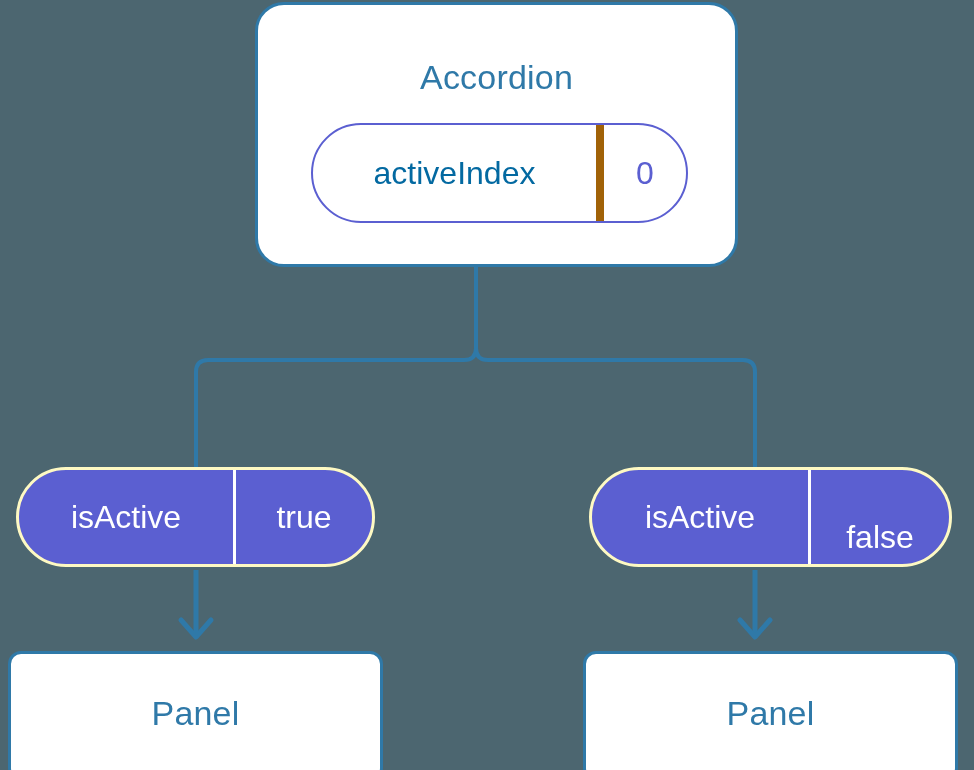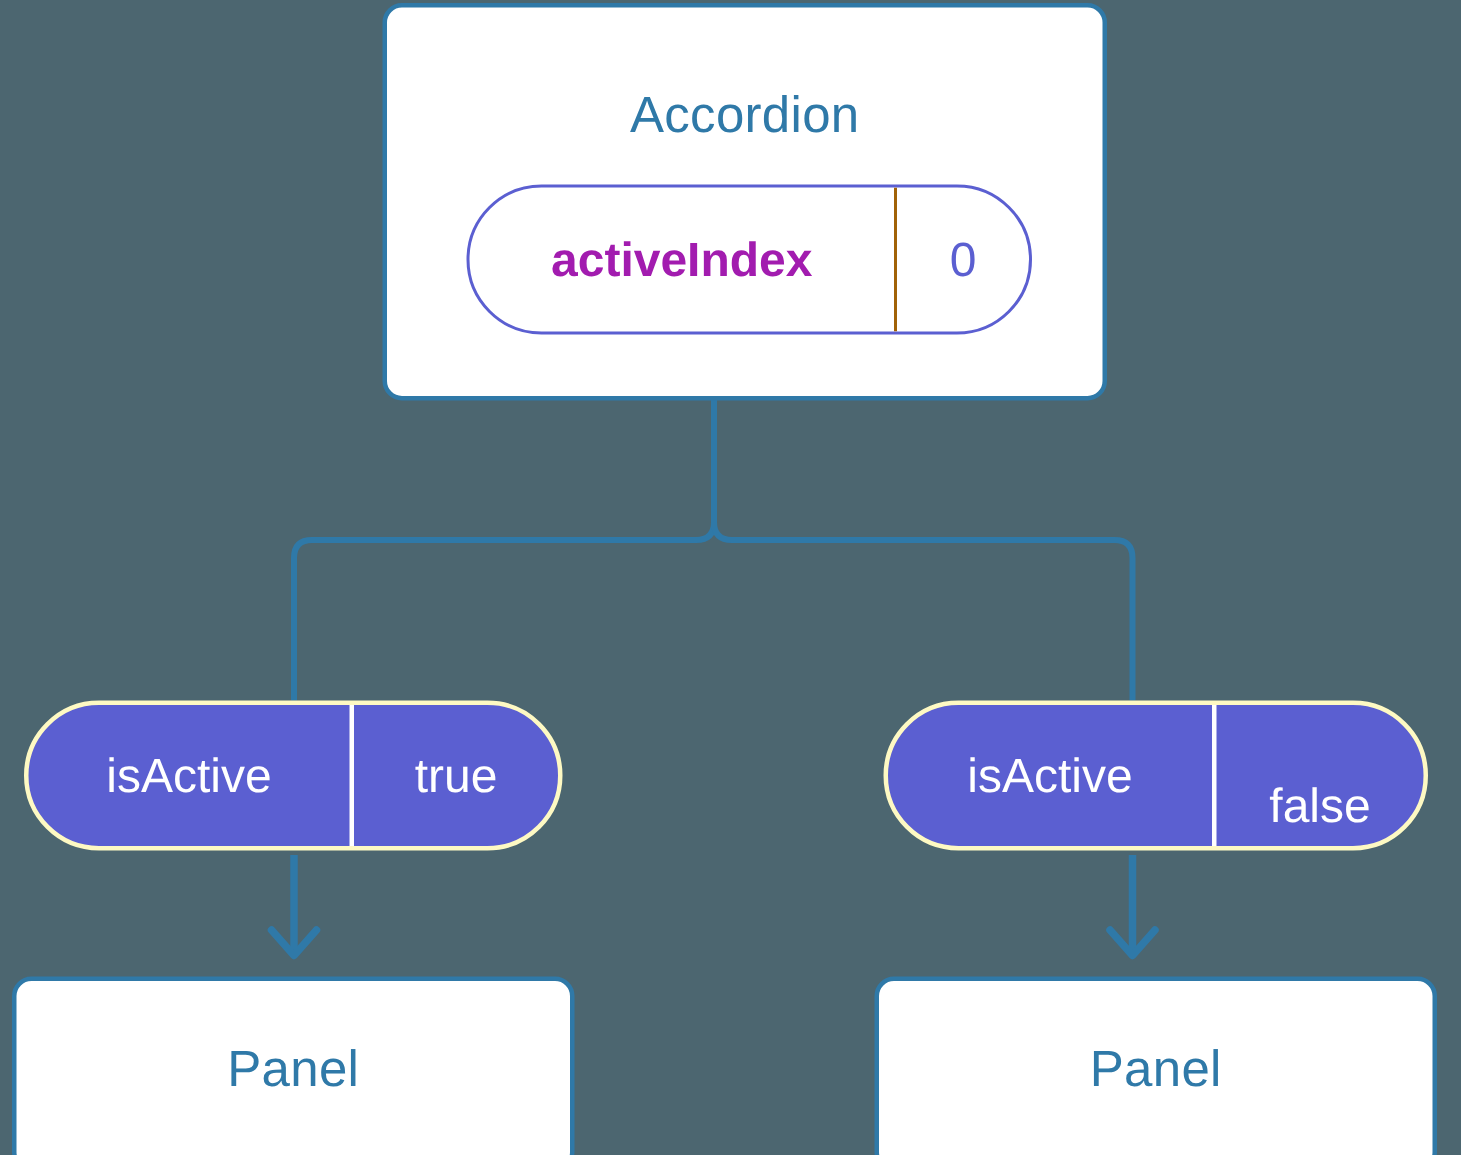--- a/index.html
+++ b/index.html
@@ -49,20 +49,21 @@
   }
 
   
   #accordion-node {
     left: 255px;
     top: 2px;
     width: 483px;
     height: 265px;
     justify-content: flex-start;
     padding-top: 55px;
+    border-radius: 29px;
   }
 
   
   .panel-node {
     top: 651px;
     width: 375px;
     height: 130px;
     justify-content: flex-start;
     padding-top: 42px;
   }
@@ -91,23 +92,22 @@
     position: absolute;
     left: 53px;
     top: 118px;
     width: 377px;
     height: 100px;
     border: 2px solid #5b5fd1;
     background: transparent;
   }
   .pill-outline .pill-key {
     flex: 0 0 283px;
-    color: #a21caf;
-    border-right: 2px solid #a16207;
-    font-weight: bold;
+    color: #0369a1;
+    border-right: 8px solid #a16207;
   }
   .pill-outline .pill-val {
     flex: 1 1 auto;
     color: #5b5fd1;
   }
 
   
   .pill-filled {
     position: absolute;
     top: 467px;

